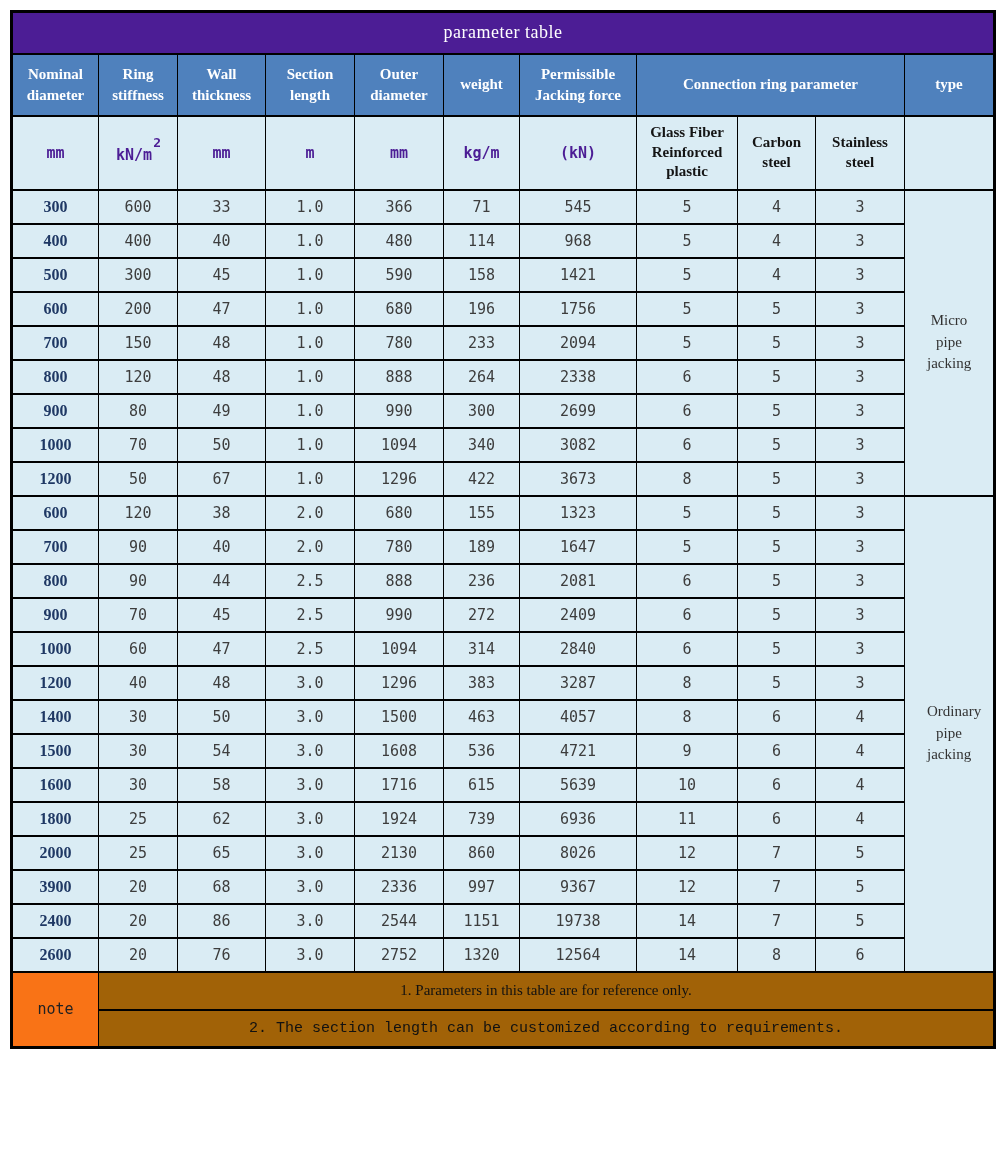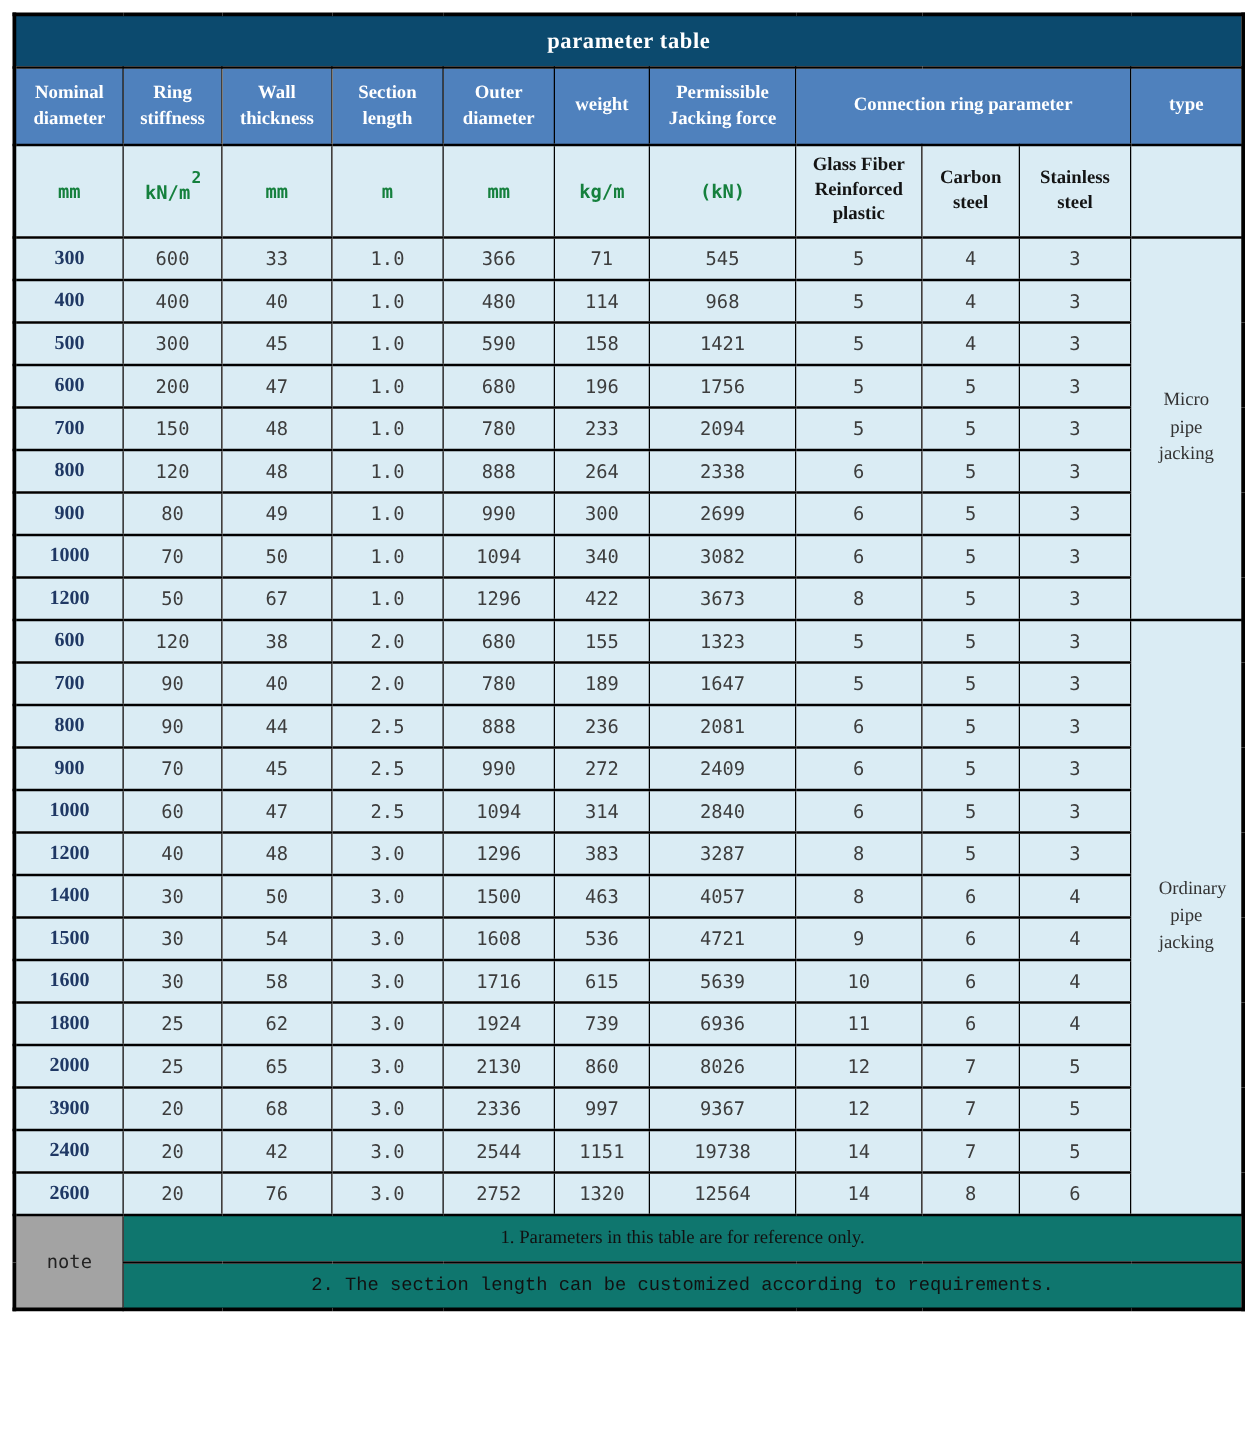--- a/index.html
+++ b/index.html
@@ -31,23 +31,23 @@
     vertical-align: middle;
     padding: 2px 3px;
     box-sizing: border-box;
     overflow: hidden;
   }
   table.param-table {
     border: 3px solid #000;
   }
   
   .title-cell {
-    background: #0c4a6e;
+    background: #4c1d95;
     color: #ffffff;
-    font-weight: bold;
+    font-weight: normal;
     font-size: 18px;
     height: 42px;
     letter-spacing: 0.5px;
   }
   
   .hdr {
     background: #4f81bd;
     color: #ffffff;
     font-weight: bold;
     font-size: 15px;
@@ -56,21 +56,21 @@
   }
   
   .unit-row td {
     background: #daecf4;
     height: 74px;
   }
   .unit {
     font-family: "DejaVu Sans Mono", "Liberation Mono", monospace;
     font-weight: bold;
     font-size: 15px;
-    color: #15803d;
+    color: #4c1d95;
   }
   .unit sup {
     font-size: 13px;
     position: relative;
     top: -7px;
     left: 1px;
   }
   .subhdr {
     font-family: "Liberation Serif", "DejaVu Serif", serif;
     font-weight: bold;
@@ -98,28 +98,28 @@
   }
   tbody.data td.type-cell {
     font-family: "Liberation Serif", "DejaVu Serif", serif;
     font-size: 15px;
     color: #333333;
     line-height: 1.45;
     padding: 2px 22px;
   }
   
   .note-label {
-    background: #a3a3a3;
+    background: #f97316;
     font-family: "DejaVu Sans Mono", "Liberation Mono", monospace;
     font-size: 15px;
     color: #222222;
     height: 76px;
   }
   .note-line {
-    background: #0f766e;
+    background: #a16207;
     text-align: left;
     padding-left: 28px;
     height: 37px;
     font-size: 15px;
     color: #111111;
   }
   .note-line.serif {
     font-family: "Liberation Serif", "DejaVu Serif", serif;
   }
   .note-line.mono {
@@ -427,21 +427,21 @@
           <td>2336</td>
           <td>997</td>
           <td>9367</td>
           <td>12</td>
           <td>7</td>
           <td>5</td>
         </tr>
         <tr>
           <td class="first-col">2400</td>
           <td>20</td>
-          <td>42</td>
+          <td>86</td>
           <td>3.0</td>
           <td>2544</td>
           <td>1151</td>
           <td>19738</td>
           <td>14</td>
           <td>7</td>
           <td>5</td>
         </tr>
         <tr>
           <td class="first-col">2600</td>

